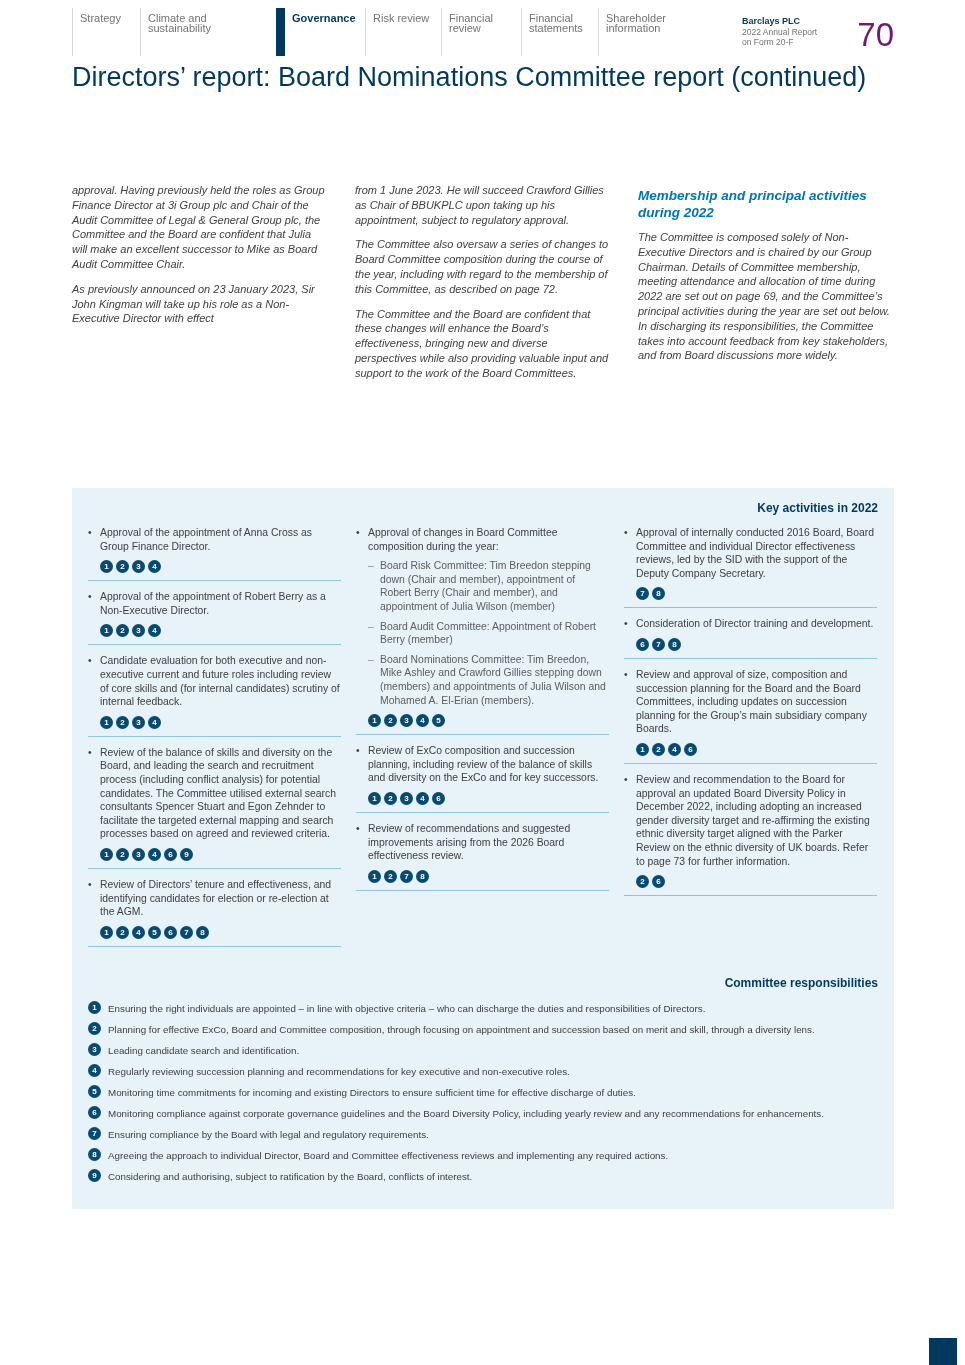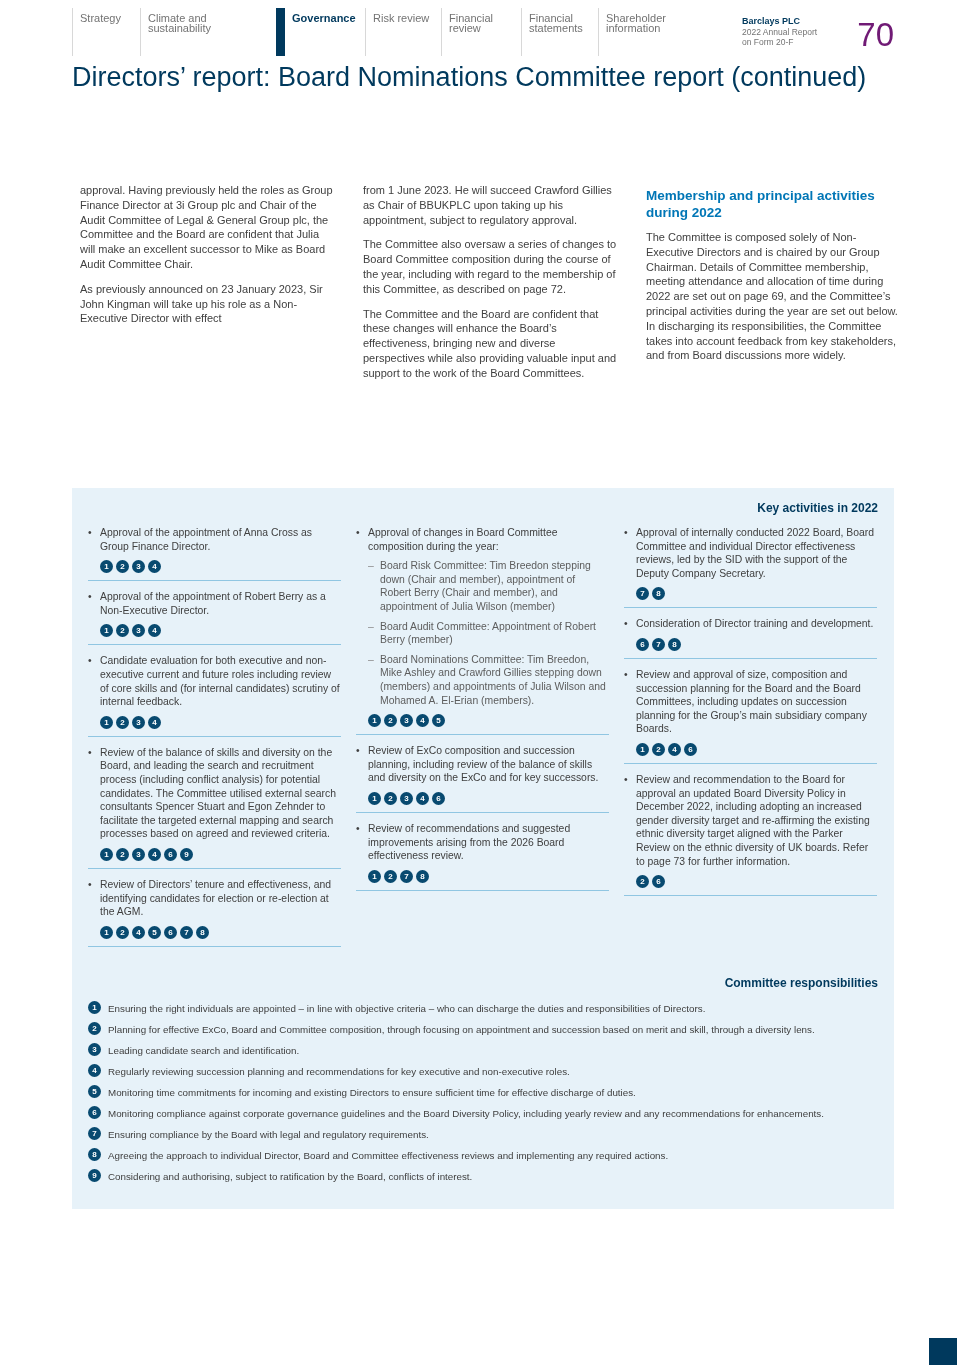--- a/index.html
+++ b/index.html
@@ -24,22 +24,22 @@
   .tab:nth-child(6){width:77px}
   .tab:nth-child(7){width:85px}
   .pub-info{margin-left:auto;padding-top:8px;font-size:8.5px;line-height:10.5px;color:#737373;width:110px;}
   .brand{color:#00395d;font-weight:bold;font-size:9px;}
   .page-num{margin-left:4px;font-size:33px;color:#701a75;padding-top:8px;width:38px;text-align:right;}
 
   
   .title{position:absolute;top:54px;left:0;margin:0;font-size:27px;font-weight:400;color:#00395d;}
 
   
-  .intro{position:absolute;top:175px;left:8px;width:822px;display:flex;gap:28px;
-         font-size:11px;line-height:14.8px;}
+  .intro{position:absolute;top:175px;left:0;width:822px;display:flex;gap:28px;
+         font-size:11px;line-height:14.8px;font-style:italic;}
   .intro .col{width:255px;}
   .intro p{margin:0 0 10px;}
   .blue-heading{font-size:13.5px;line-height:17px;color:#0076b6;font-weight:bold;margin:4px 0 9px;}
 
   
   .panel{position:absolute;top:480px;left:0;width:822px;background:#e7f2f9;
          padding:13px 16px 18px;box-sizing:border-box;}
   .panel-heading{font-size:12px;color:#00395d;font-weight:bold;margin:0 0 11px;text-align:right;}
   .ka-cols{display:flex;gap:15px;}
   .ka-col{width:253px;}
@@ -237,21 +237,21 @@
               <span class="badge">2</span>
               <span class="badge">7</span>
               <span class="badge">8</span>
             </div>
           </div>
         </div>
         <div class="ka-col">
           <div class="ka-item">
             <div class="bullet-row">
               <span class="bullet">•</span>
-              <span class="ka-text">Approval of internally conducted 2022 Board, Board Committee and individual Director effectiveness reviews, led by the SID with the support of the Deputy Company Secretary.</span>
+              <span class="ka-text">Approval of internally conducted 2016 Board, Board Committee and individual Director effectiveness reviews, led by the SID with the support of the Deputy Company Secretary.</span>
             </div>
             <div class="badges">
               <span class="badge">7</span>
               <span class="badge">8</span>
             </div>
           </div>
           <div class="ka-item">
             <div class="bullet-row">
               <span class="bullet">•</span>
               <span class="ka-text">Consideration of Director training and development.</span>

